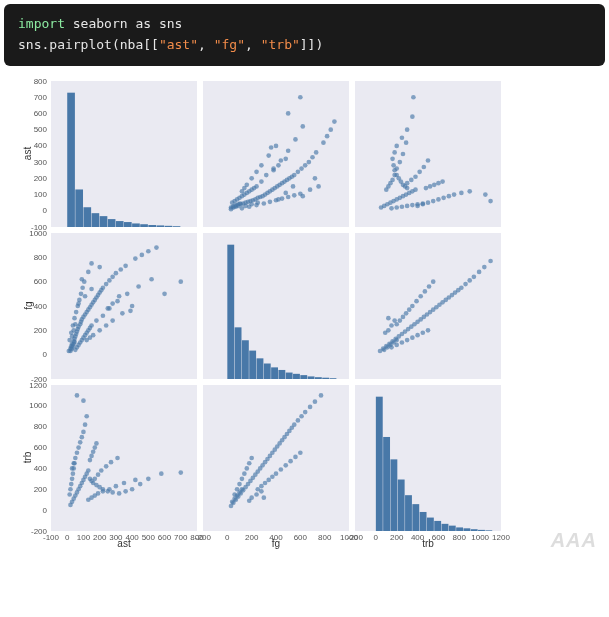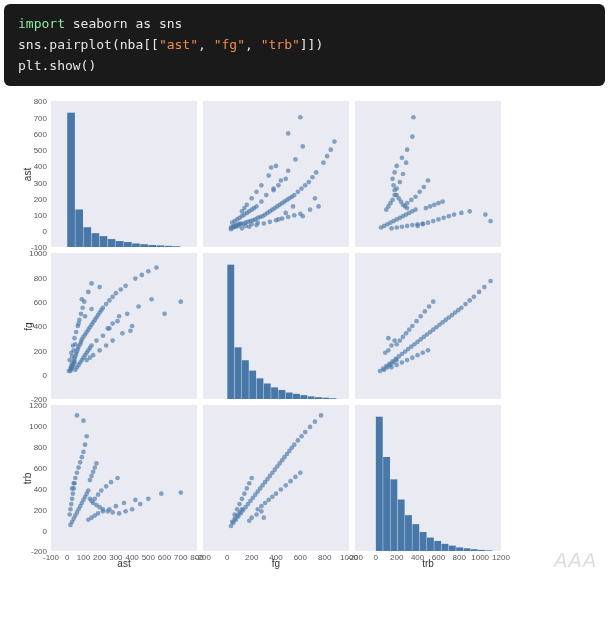--- a/index.html
+++ b/index.html
@@ -13,31 +13,30 @@
   .ylabel span{transform:rotate(-90deg);font-size:10px;color:#333}
   .xlabel{text-align:center;font-size:10px;color:#333;padding-top:2px}
   .panel{background:#eaeaf2;position:relative;border:1px solid #fff}
   .panel svg{position:absolute;inset:0;width:100%;height:100%}
   .ticks-y{position:absolute;left:-32px;top:0;bottom:0;width:30px}
   .ticks-y div{position:absolute;right:2px;font-size:8px;color:#555;transform:translateY(-50%)}
   .ticks-x{position:absolute;left:0;right:0;bottom:-12px;height:10px}
   .ticks-x div{position:absolute;top:0;font-size:8px;color:#555;transform:translateX(-50%)}
   .bar{fill:#4878a8}
   .pt{fill:#4878a8;opacity:0.65}
-  .watermark{position:absolute;right:8px;bottom:4px;font-size:20px;color:rgba(180,180,180,0.45);font-weight:normal;letter-spacing:1px;font-style:italic}
+  .watermark{position:absolute;right:8px;bottom:4px;font-size:20px;color:rgba(180,180,180,0.45);font-weight:bold;letter-spacing:1px;font-style:italic}
   .figwrap{position:relative}
 </style>
 </head>
 <body>
 
 <div class="wrap">
   <div class="code">
     <div><span class="kw">import</span><span class="norm"> seaborn as sns</span></div>
     <div><span class="norm">sns.pairplot(nba[[</span><span class="str">"ast"</span><span class="norm">, </span><span class="str">"fg"</span><span class="norm">, </span><span class="str">"trb"</span><span class="norm">]])</span></div>
-    <div><span class="norm">plt.show()</span></div>
   </div>
 
   <div class="figwrap">
     <div class="grid" id="gridwrap">
         <div class="ylabel">
           <span>ast</span>
         </div>
         <div class="panel">
           <svg viewBox="0 0 100 100" preserveAspectRatio="none">
             <rect x="11.11111111111111" width="5.255555555555554" y="8" height="92" class="bar"></rect>

